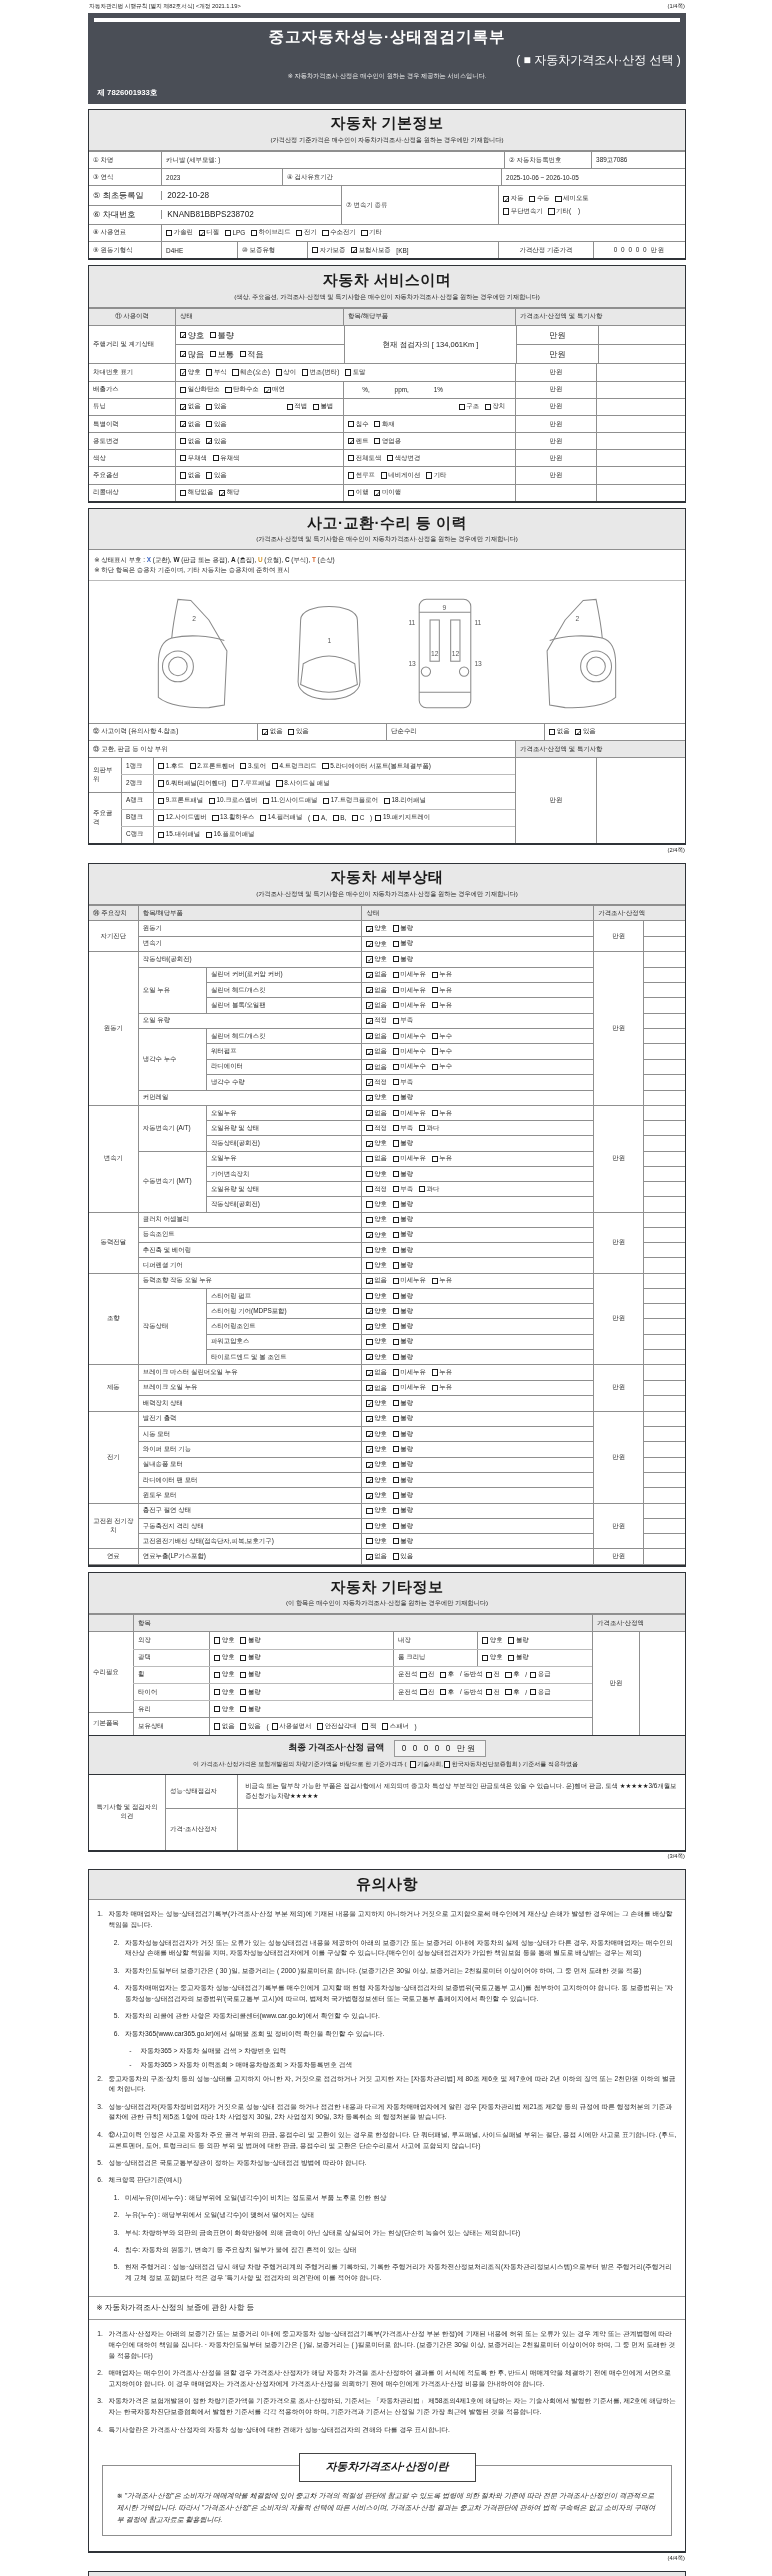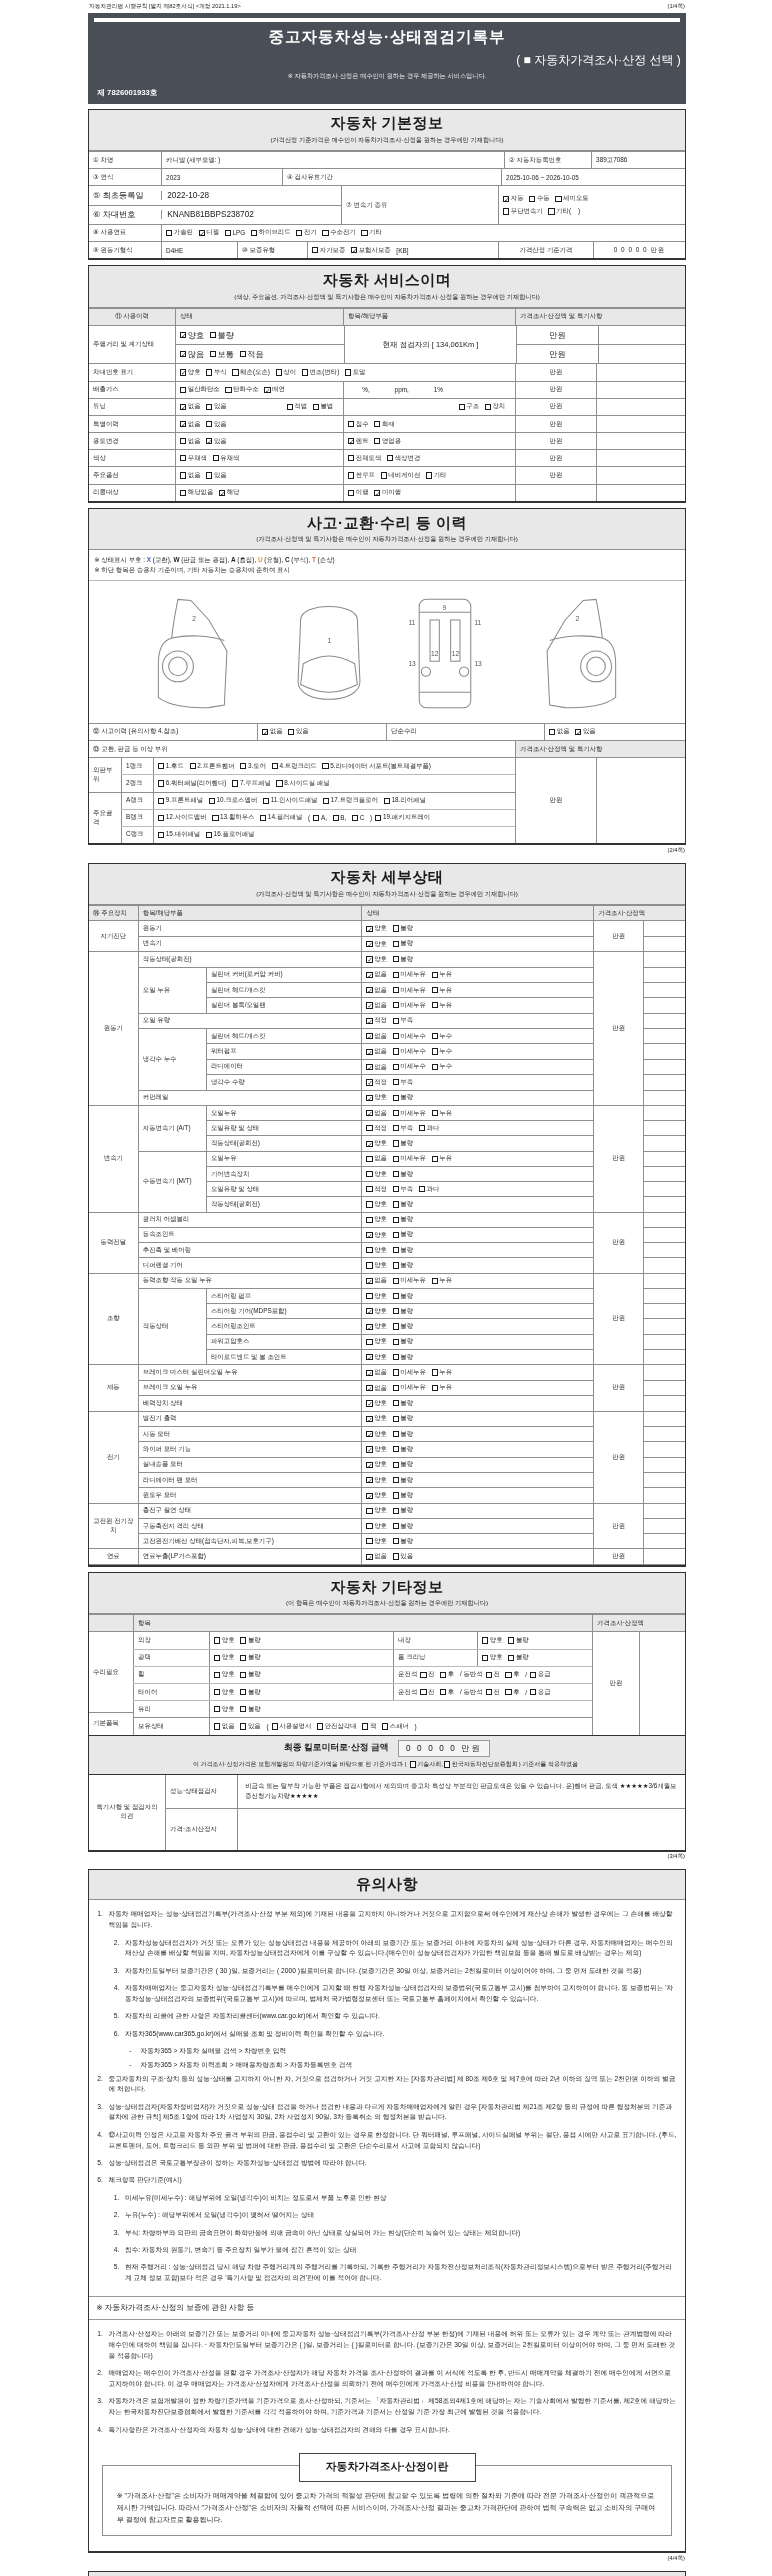--- a/index.html
+++ b/index.html
@@ -61,21 +61,21 @@
 
   
   .subhead{font-size:7.7px;padding:6.2px 7.2px;border-bottom:0.5px solid #999;}
   .notices{padding:9.3px 8.2px 5.2px 8.2px;}
   .nrow{display:flex;font-size:6.7px;line-height:1.6;margin-bottom:6.7px;}
   .nrow .nnum{width:11.3px;flex:0 0 11.3px;}
   .nrow .ntxt{flex:1;}
   .nrow.lv1{margin-left:16.5px;}
   .nrow.lv2{margin-left:32px;margin-bottom:3.1px;}
 
-  .pe-out{border:0.5px solid #8f8f8f;margin:17.5px 13.4px 15.5px 13.4px;padding:0 13.4px 9.3px 13.4px;}
+  .pe-out{border:0.5px solid #8f8f8f;margin:17.5px 13.4px 15.5px 13.4px;padding:0 13.4px 9.3px 13.4px;font-style:italic;}
   .pe-title{border:0.8px solid #444;background:#fff;width:175px;margin:-12.4px auto 8.2px auto;
             text-align:center;font-size:10.8px;font-weight:bold;padding:6.2px 0;}
   .pe-body{font-size:7px;line-height:1.7;}
 
   
   .pricebar{background:#e8e8e8;border-top:1px solid #2f3338;padding:4.1px 0 4.6px 0;text-align:center;}
   .pricebar .row1{display:flex;justify-content:center;align-items:center;gap:9.3px;}
   .pricebar .pl{font-size:8.8px;font-weight:bold;}
   .pricebar .pv{background:#f4f4f4;border:0.5px solid #999;font-size:8.2px;padding:2.1px 7.2px;letter-spacing:2.1px;}
   .pricebar .pnote{font-size:6px;margin-top:3.1px;display:flex;justify-content:center;align-items:center;}
@@ -1502,21 +1502,21 @@
               </div>
           </div>
         </div>
       </div>
       <div class="fc center" style="width:47px">만원</div>
       <div class="fc" style="flex:1"></div>
     </div>
 
     <div class="pricebar">
       <div class="row1">
-        <span class="pl">최종 킬로미터로·산정 금액</span>
+        <span class="pl">최종 가격조사·산정 금액</span>
         <span class="pv">0 0 0 0 0 만원</span>
       </div>
       <div class="pnote">
           <div class="optwrap">
             <span class="otxt">이 가격조사·산정가격은 보험개발원의 차량기준가액을 바탕으로 한 기준가격과 (</span>
             <span class="opt">
               <span class="cb"></span>
               <span>기술사회,</span>
             </span>
             <span class="opt">

